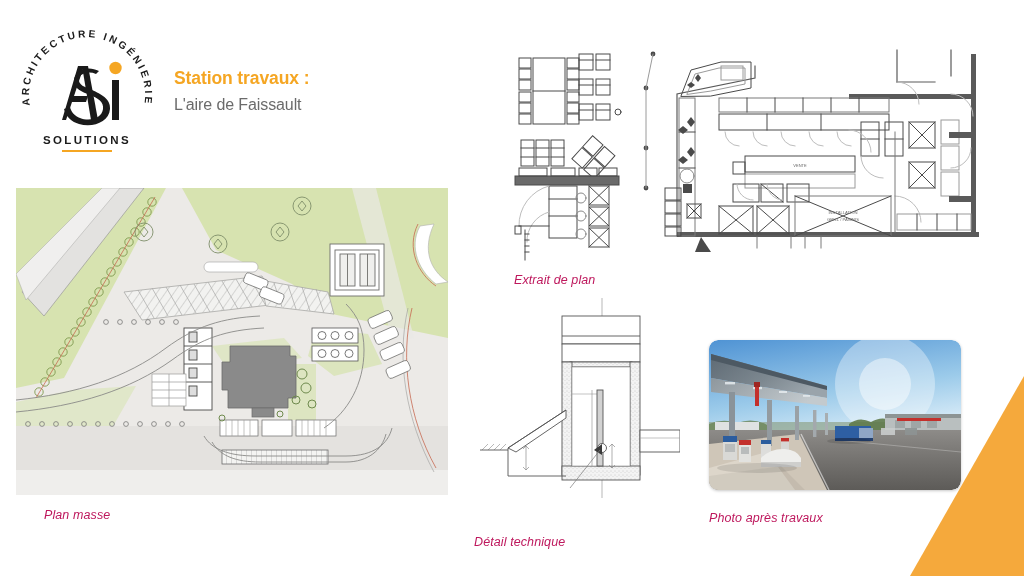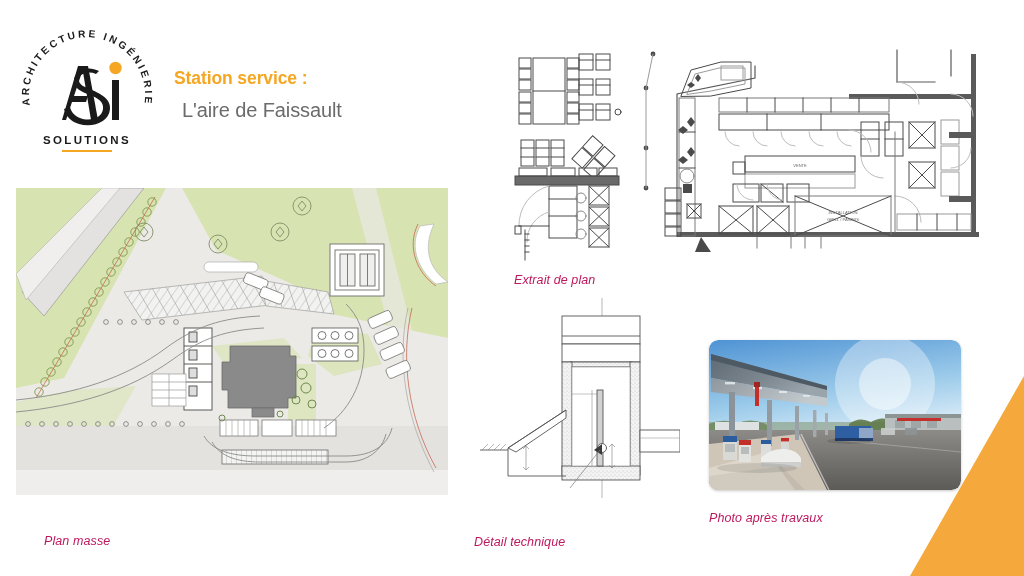--- a/index.html
+++ b/index.html
@@ -42,39 +42,39 @@
   .title-main {
     font-size: 17.5px;
     font-weight: bold;
     color: #F5A623;
     letter-spacing: -0.1px;
     line-height: 1.25;
     margin: 0 0 5px 0;
     white-space: nowrap;
   }
   .title-sub {
-    font-size: 20px;
+    font-size: 16px;
     font-weight: normal;
     color: #6b6b6b;
     letter-spacing: -0.1px;
     line-height: 1.2;
-    margin: 8px;
+    margin: 0;
     white-space: nowrap;
   }
 
   
   .caption {
     position: absolute;
     font-style: italic;
     font-size: 12.5px;
     color: #be185d;
     letter-spacing: 0.1px;
     white-space: nowrap;
   }
-  .cap-plan-masse   { left: 44px;  top: 534px; }
+  .cap-plan-masse   { left: 44px;  top: 508px; }
   .cap-extrait      { left: 514px; top: 273px; }
   .cap-detail       { left: 474px; top: 535px; }
   .cap-photo        { left: 709px; top: 511px; }
 
   
   .fig { position: absolute; overflow: hidden; }
 
   #fig-site   { left: 16px;  top: 188px; width: 432px; height: 307px; background:#fdfdfc; }
   #fig-extract{ left: 505px; top: 36px;  width: 480px; height: 232px; background:#ffffff; }
   #fig-detail { left: 474px; top: 298px; width: 206px; height: 200px; background:#ffffff; }
@@ -123,21 +123,21 @@
         <path d="M96,58 l7,0 l0,40 l-7,0 Z"></path>
         <circle cx="99.5" cy="46" r="6.2" fill="#F5A623"></circle>
       </g>
 
       <text x="71" y="122" text-anchor="middle" font-family="Liberation Sans, sans-serif" font-size="11.5" font-weight="700" letter-spacing="2.3" fill="#1a1a1a">SOLUTIONS</text>
       <rect x="46" y="128" width="50" height="2" fill="#F5A623"></rect>
     </svg>
   </div>
 
   <div class="title-block">
-    <p class="title-main">Station service :</p>
+    <p class="title-main">Station travaux :</p>
     <p class="title-sub">L'aire de Faissault</p>
   </div>
 
   <div class="fig" id="fig-site">
     <svg viewBox="0 0 432 307" xmlns="http://www.w3.org/2000/svg">
       <defs>
         <pattern id="hatch45" width="7" height="7" patternUnits="userSpaceOnUse" patternTransform="rotate(35)">
           <rect width="7" height="7" fill="#f2f2f0"></rect>
           <line x1="0" y1="0" x2="0" y2="7" stroke="#b9b9b7" stroke-width="1"></line>
         </pattern>

